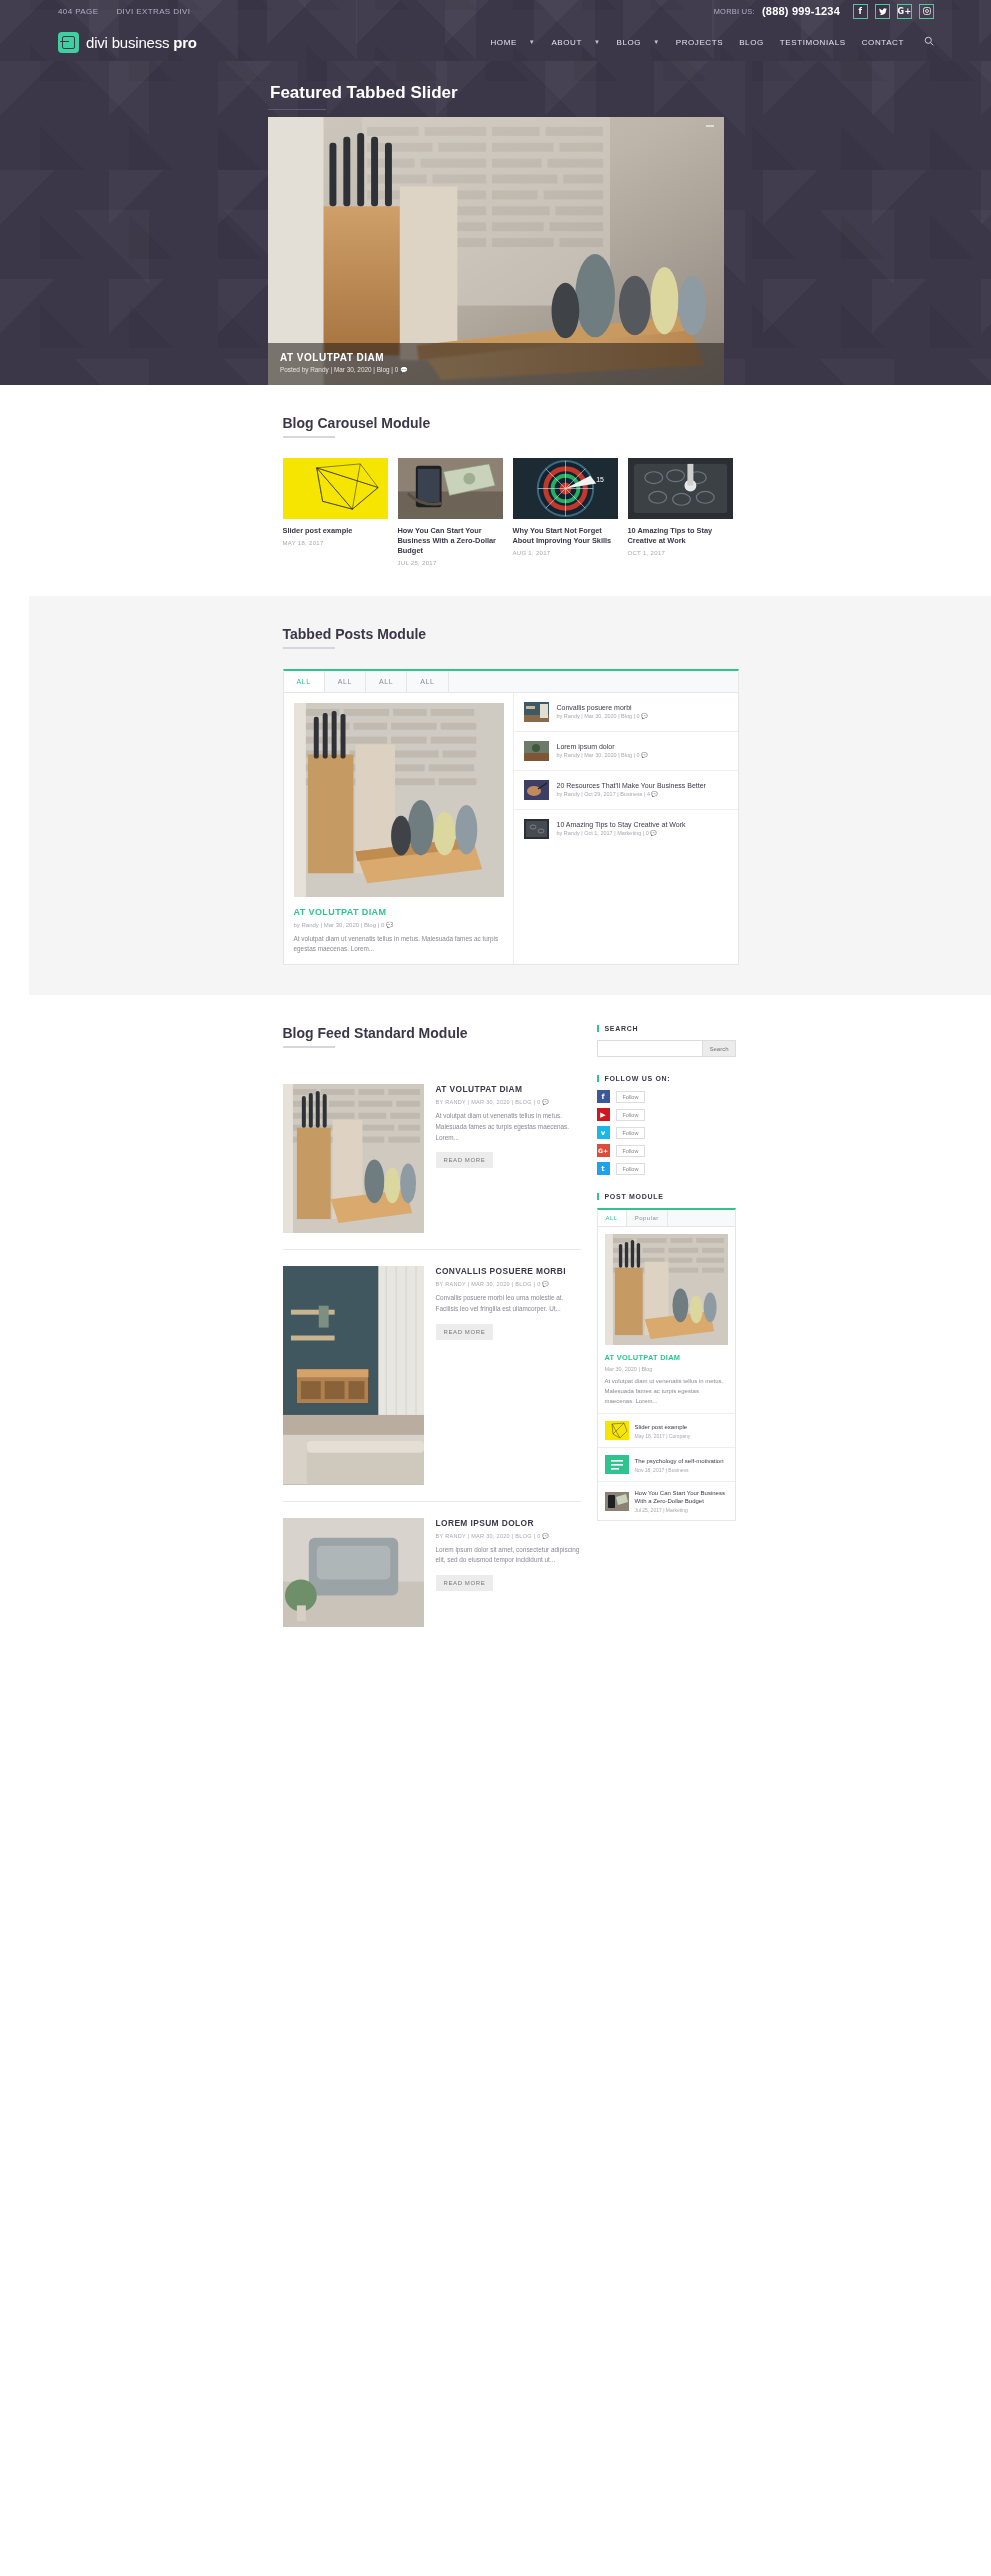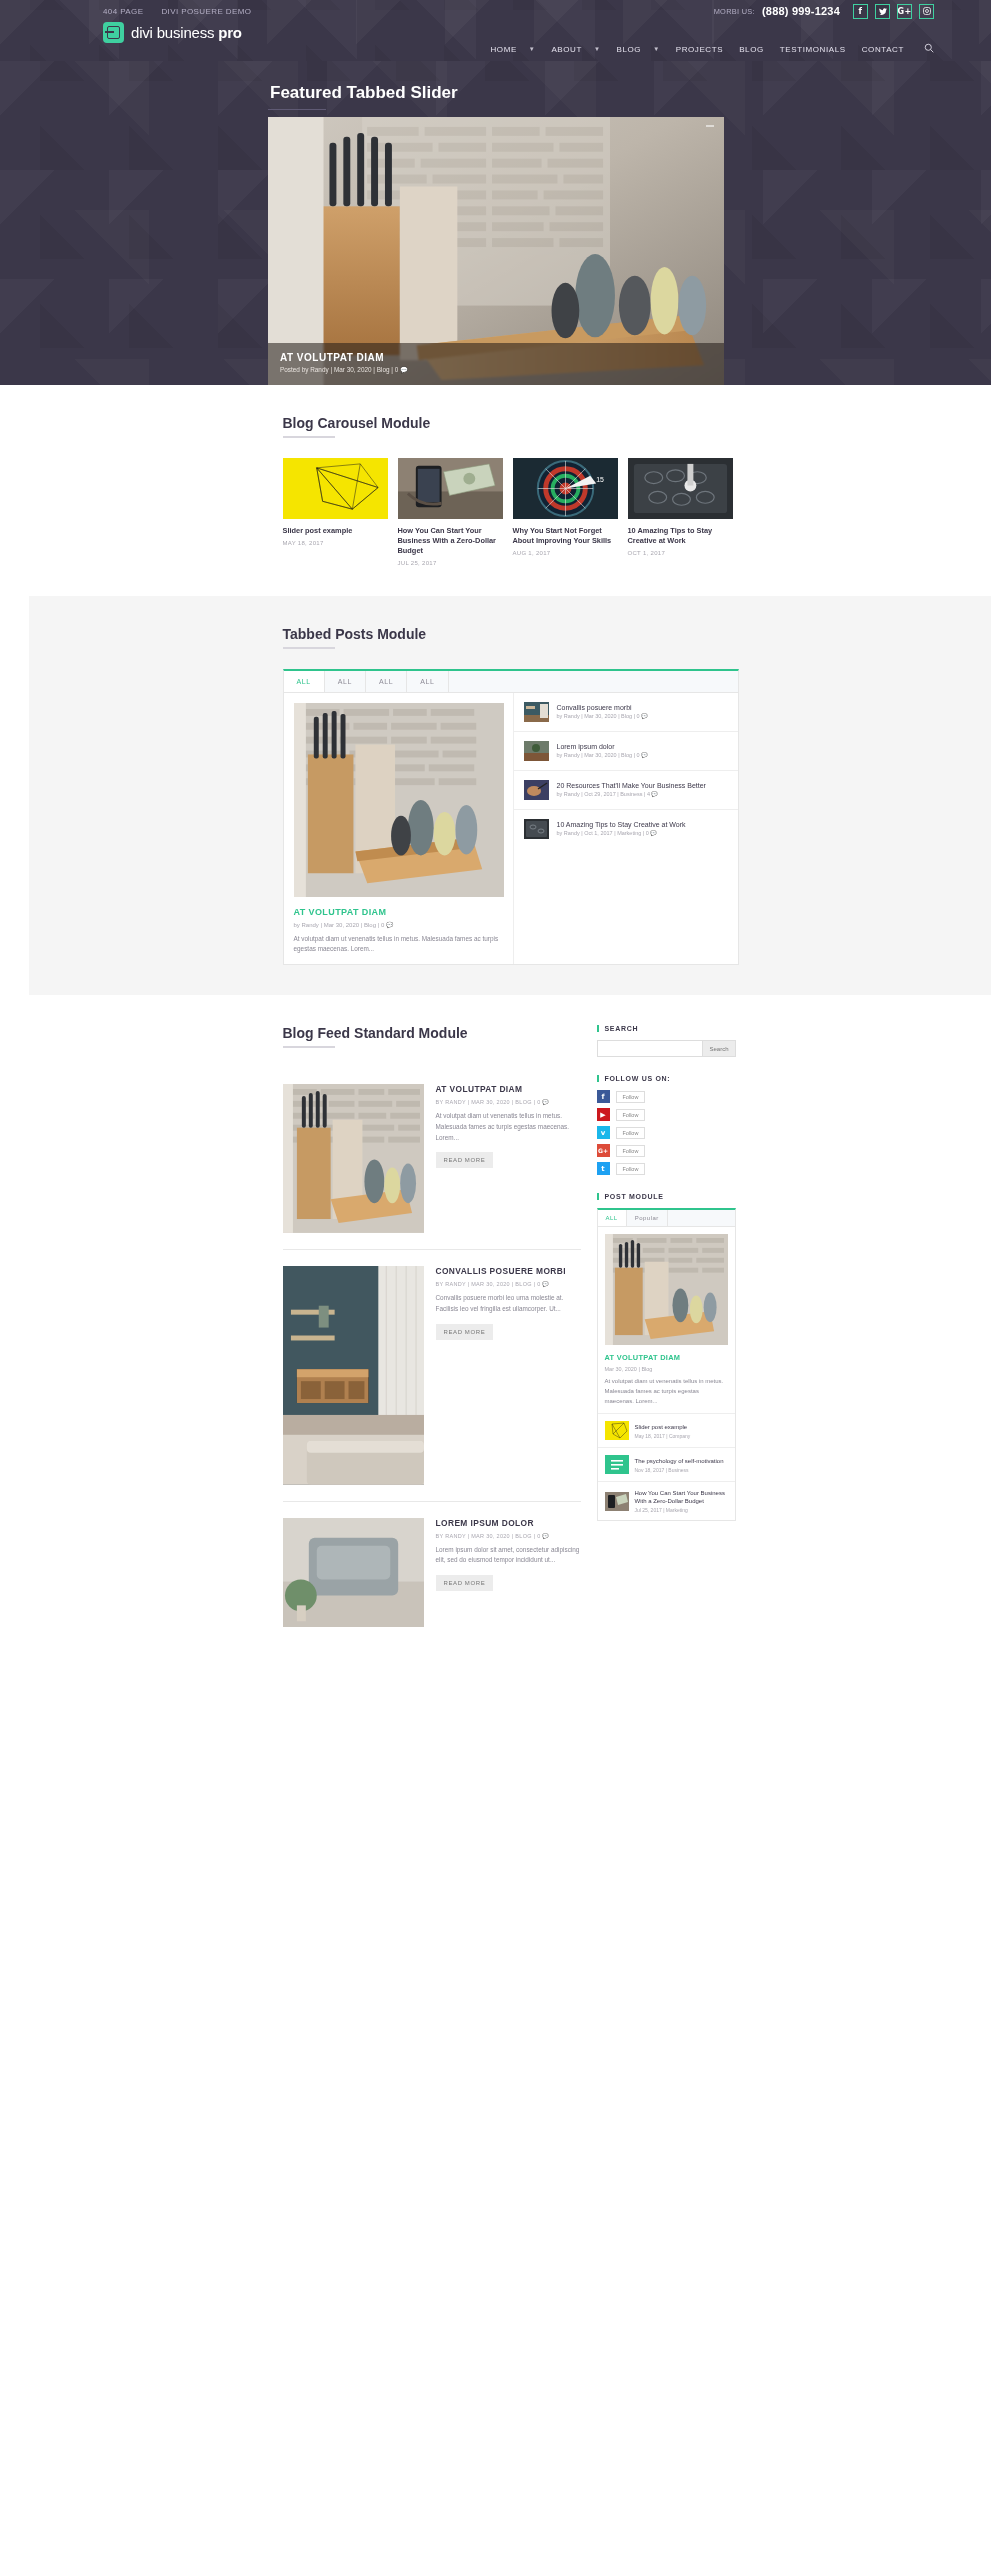--- a/index.html
+++ b/index.html
@@ -11,21 +11,20 @@
     -webkit-font-smoothing: antialiased;
   }
   .wrap { width: 992px; position: relative; }
 
   
   .header {
     background: #3b3749;
     position: relative;
     overflow: hidden;
     height: 61px;
-    padding-left: 45px;
   }
   .header::before {
     content:"";
     position:absolute; inset:0;
     background:
       linear-gradient(135deg, rgba(255,255,255,.035) 25%, transparent 25%) 0 0/89px 89px,
       linear-gradient(225deg, rgba(255,255,255,.03) 25%, transparent 25%) 0 0/119px 119px,
       linear-gradient(45deg, rgba(0,0,0,.05) 25%, transparent 25%) 30px 10px/69px 69px,
       linear-gradient(315deg, rgba(255,255,255,.025) 25%, transparent 25%) 10px 0/139px 139px;
     pointer-events:none;
@@ -45,24 +44,23 @@
   .phone { color: #ffffff; font-size: 11px; font-weight: bold; letter-spacing: 0.2px; margin-right: 6px;}
   .soc {
     width: 15px; height: 15px;
     border: 1px solid #3fd0a0;
     display: flex; align-items: center; justify-content: center;
     color: #fff; font-size: 8px; font-weight: bold;
     font-family: "DejaVu Sans", sans-serif;
   }
   .navrow {
     position: relative; z-index: 2;
-    display: flex; 
+    display: flex; align-items: center;
     padding: 0 58px;
     height: 40px;
-    flex-direction: column;
   }
   .logo { display: flex; align-items: center; gap: 7px; }
   .logo-mark {
     width: 21px; height: 21px; border-radius: 4px;
     background: #3fd0a0;
     position: relative;
   }
   .logo-mark::before {
     content:""; position:absolute; left:4px; top:4px; right:4px; bottom:4px;
     border:1.5px solid #3b3749; border-radius:2px;
@@ -214,21 +212,21 @@
 </style>
 </head>
 <body>
 
 <div class="wrap">
 
   <div class="header">
     <div class="topbar">
       <div class="topbar-left">
         <a>404 PAGE</a>
-        <a>DIVI POSUERE DEMO</a>
+        <a>DIVI EXTRAS DIVI</a>
       </div>
       <div class="topbar-right">
         <span class="callus">MORBI US:</span>
         <span class="phone">(888) 999-1234</span>
         <span class="soc">f</span>
         <span class="soc">
           <svg width="8" height="7" viewBox="0 0 16 13">
               <path fill="#fff" d="M16 1.5a6.5 6.5 0 01-1.9.5A3.3 3.3 0 0015.5.2a6.6 6.6 0 01-2.1.8A3.3 3.3 0 008 4a9.3 9.3 0 01-6.8-3.4 3.3 3.3 0 001 4.4A3.3 3.3 0 01.7 4.6a3.3 3.3 0 002.6 3.3 3.3 3.3 0 01-1.5.1 3.3 3.3 0 003.1 2.3A6.6 6.6 0 010 11.7a9.3 9.3 0 0014.3-8.3A6.7 6.7 0 0016 1.5z"></path>
             </svg>
         </span>

